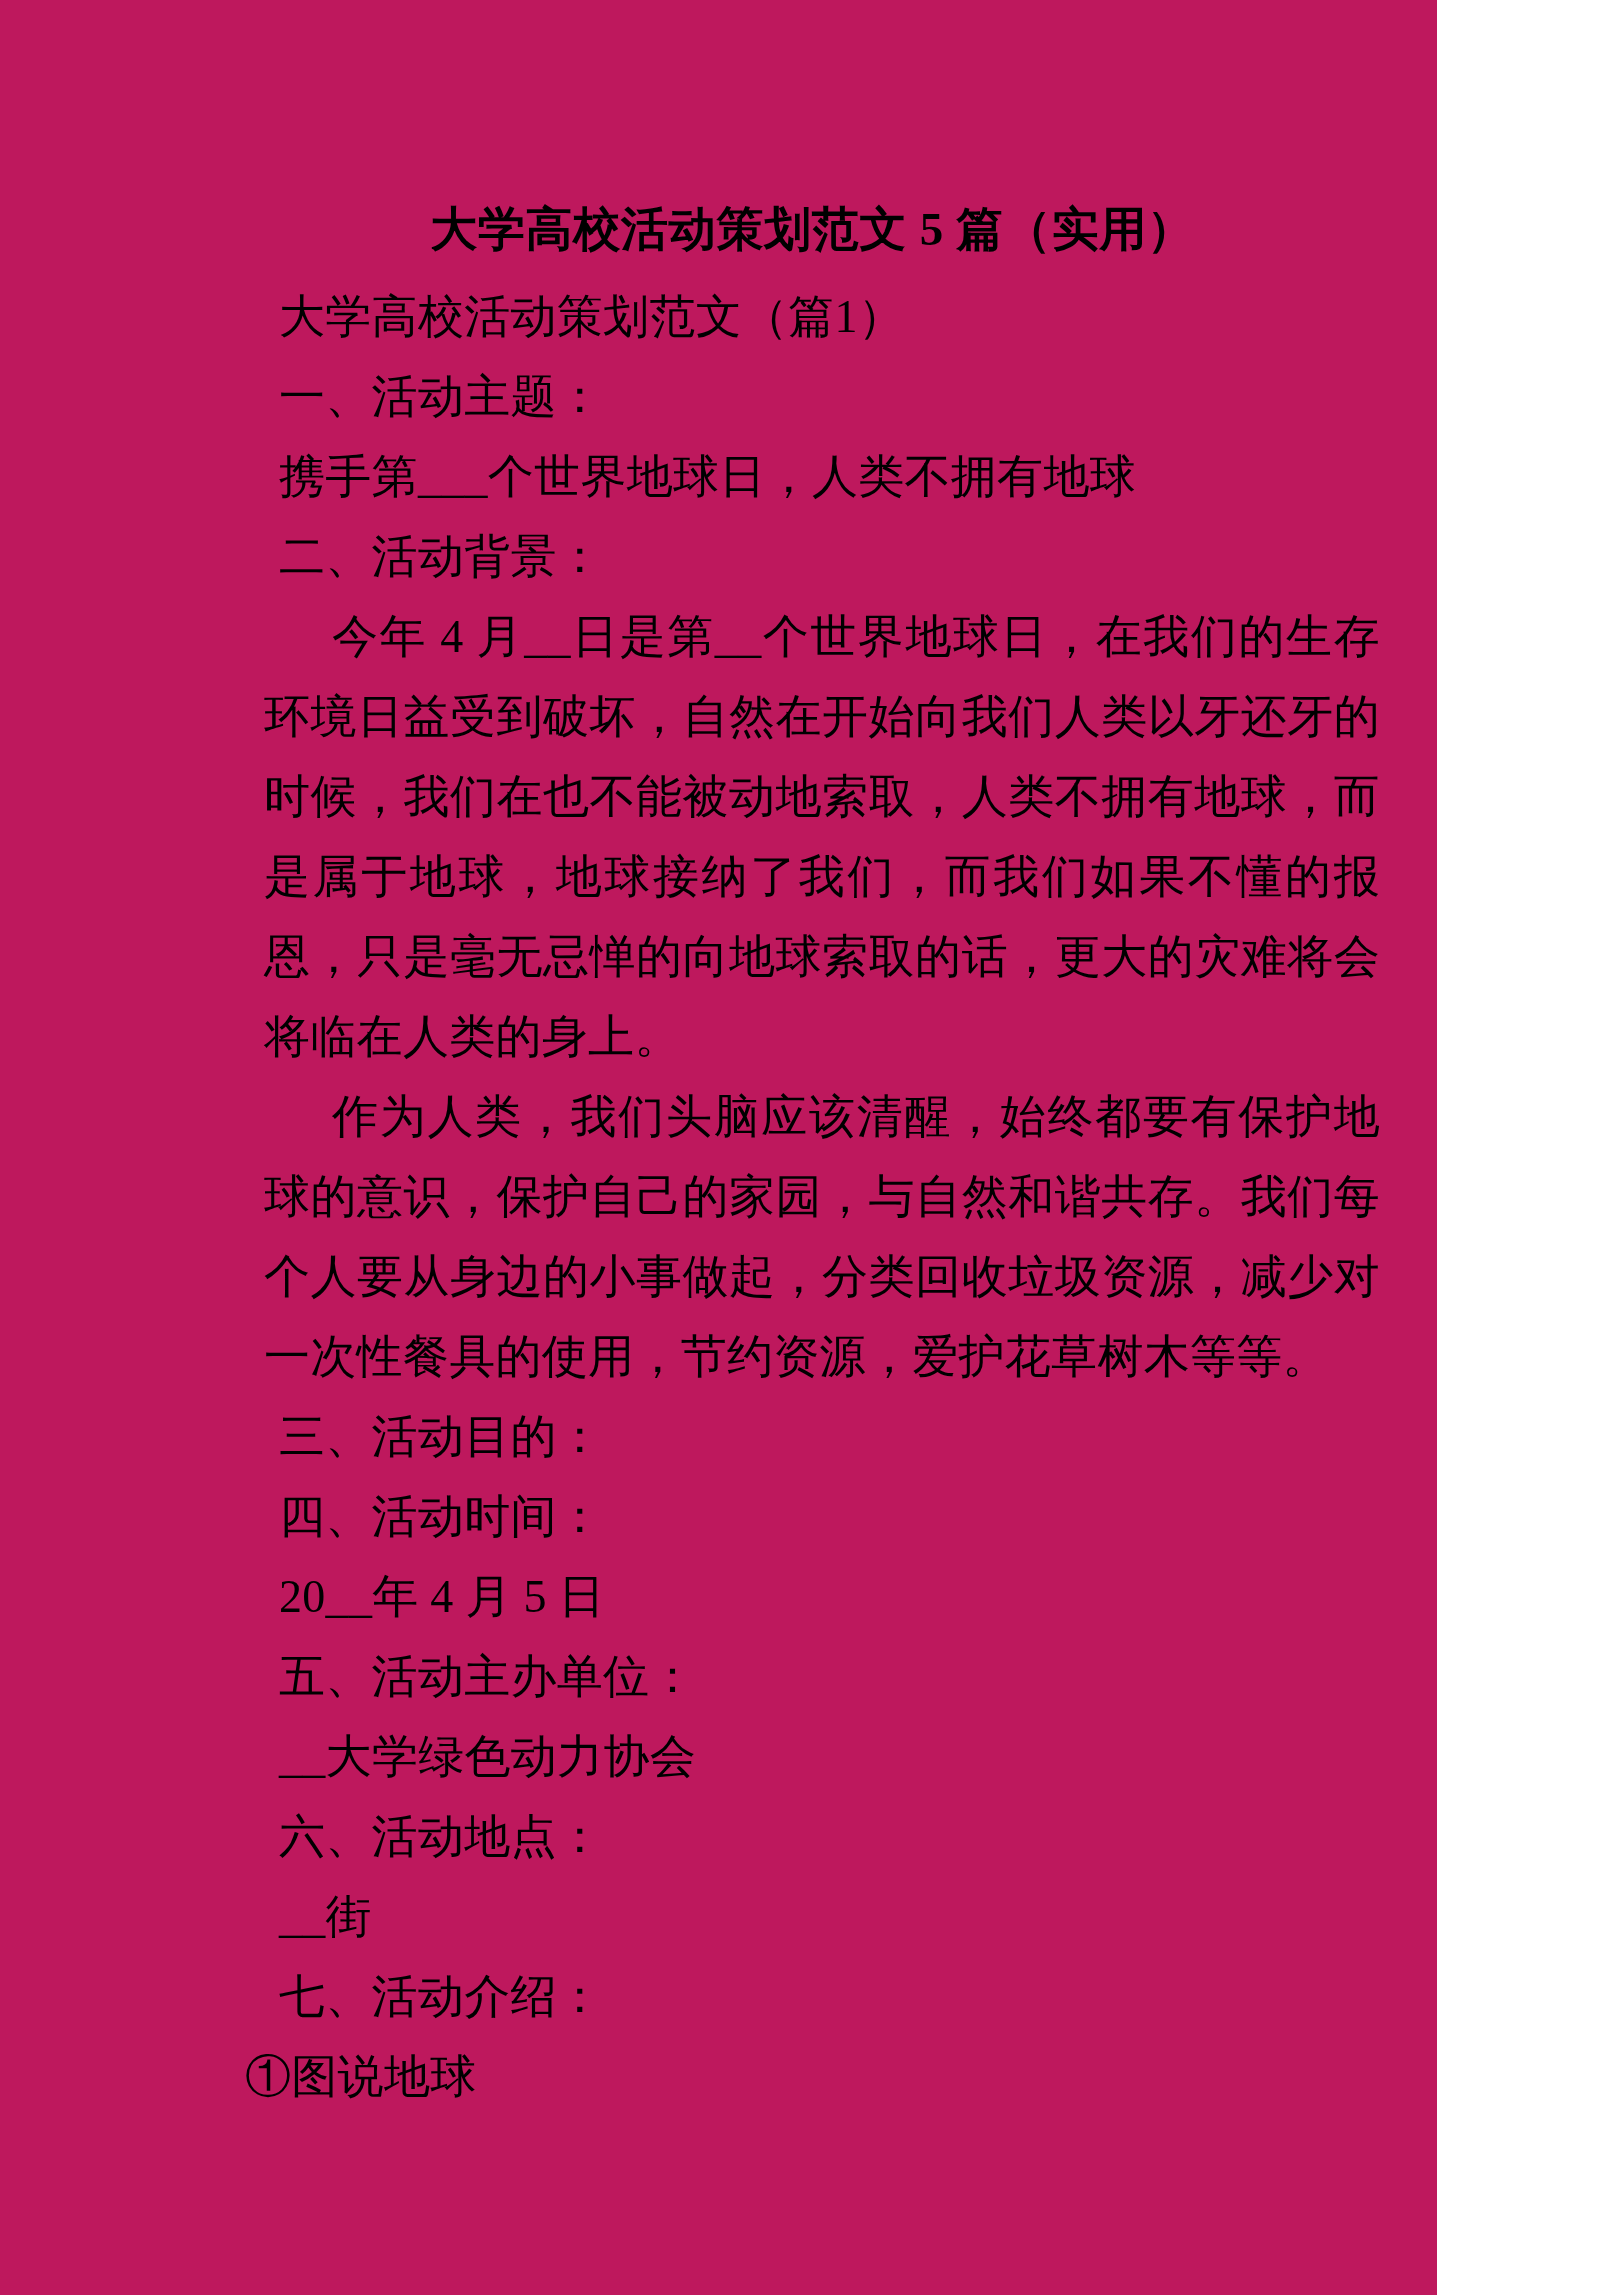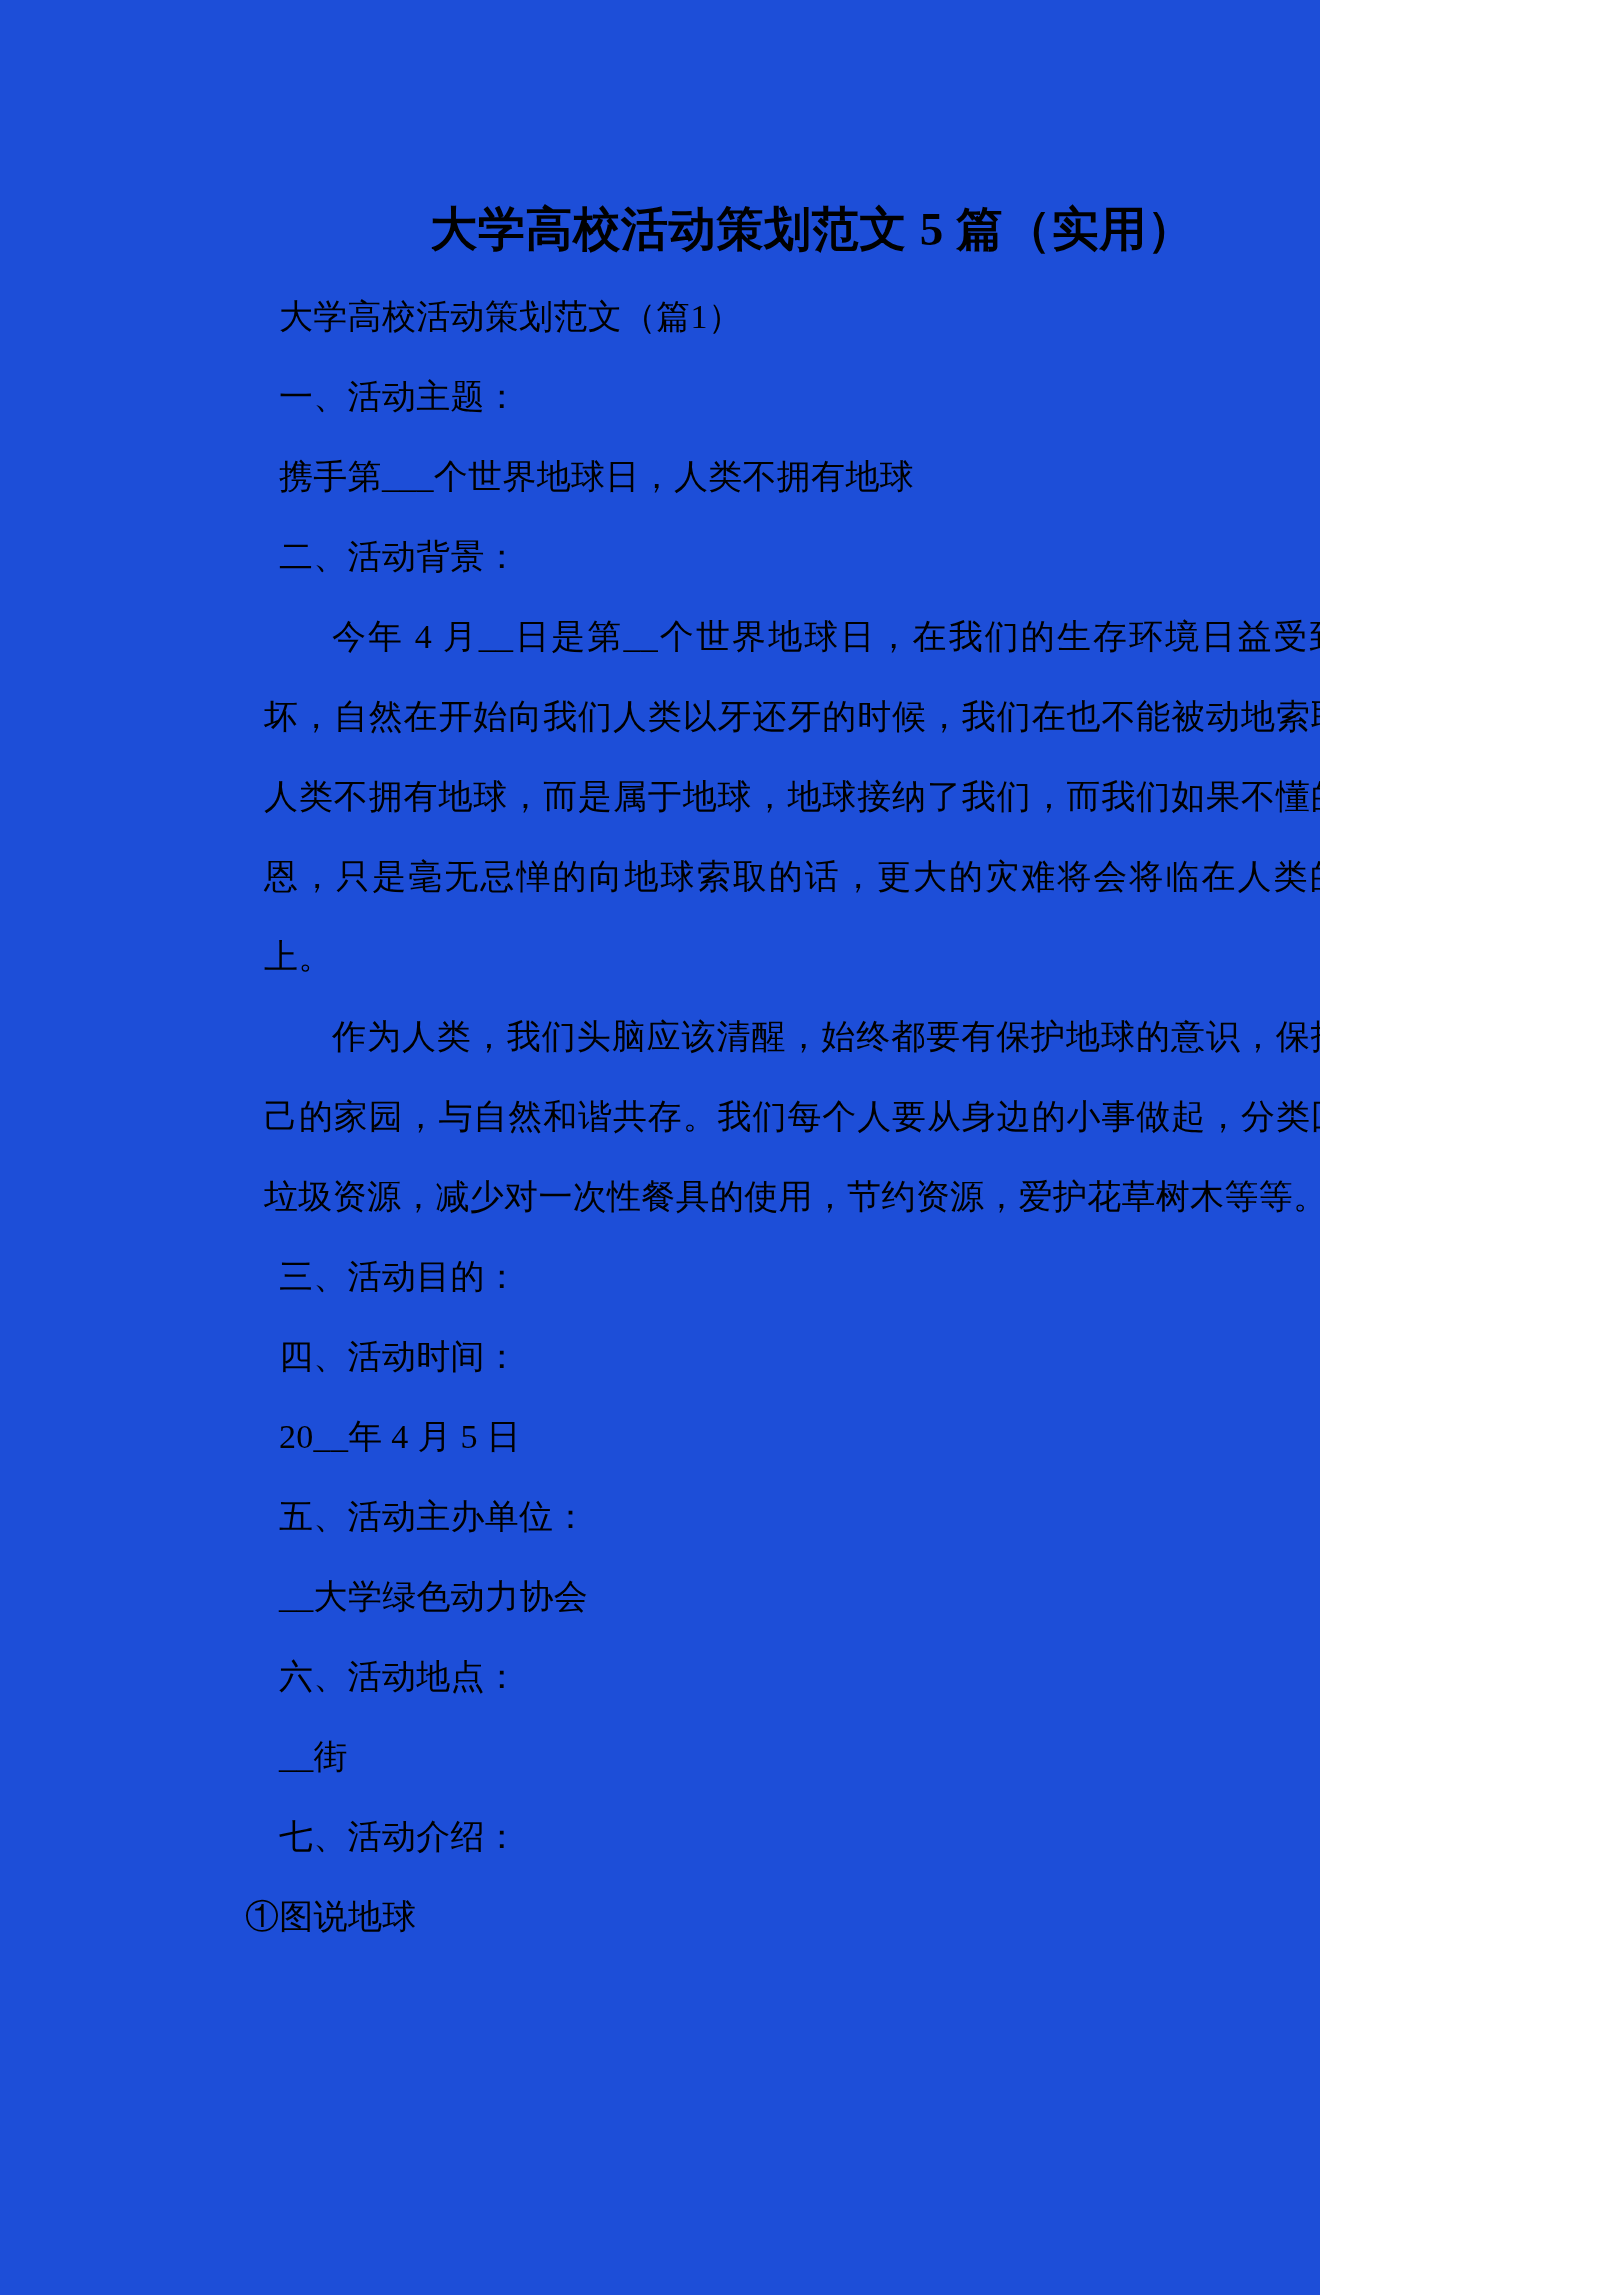--- a/index.html
+++ b/index.html
@@ -3,23 +3,23 @@
 <meta charset="utf-8">
 <title>大学高校活动策划范文5篇（实用）</title>
 <style>
   html, body {
     margin: 0;
     padding: 0;
     background: #ffffff;
   }
   .page {
     position: relative;
-    width: 1320px;
+    width: 1437px;
     height: 2295px;
-    background: #1d4ed8;
+    background: #be185d;
     overflow: hidden;
     font-family: "Liberation Serif", "DejaVu Serif", serif;
     color: #000000;
     box-sizing: border-box;
   }
   .content {
     position: absolute;
     left: 245px;
     top: 196px;
     width: 1135px;
@@ -27,21 +27,21 @@
   .doc-title {
     font-size: 47px;
     font-weight: bold;
     line-height: 1.42;
     text-align: center;
     letter-spacing: 0.7px;
     margin: 0 0 14.4px 0;
     white-space: nowrap;
   }
   .para {
-    font-size: 34px;
+    font-size: 46px;
     line-height: 80px;
     text-align: justify;
     text-justify: inter-ideograph;
     margin: 0;
     letter-spacing: 0.3px;
     word-break: break-all;
   }
   
   .indent2 {
     text-indent: 68px;

